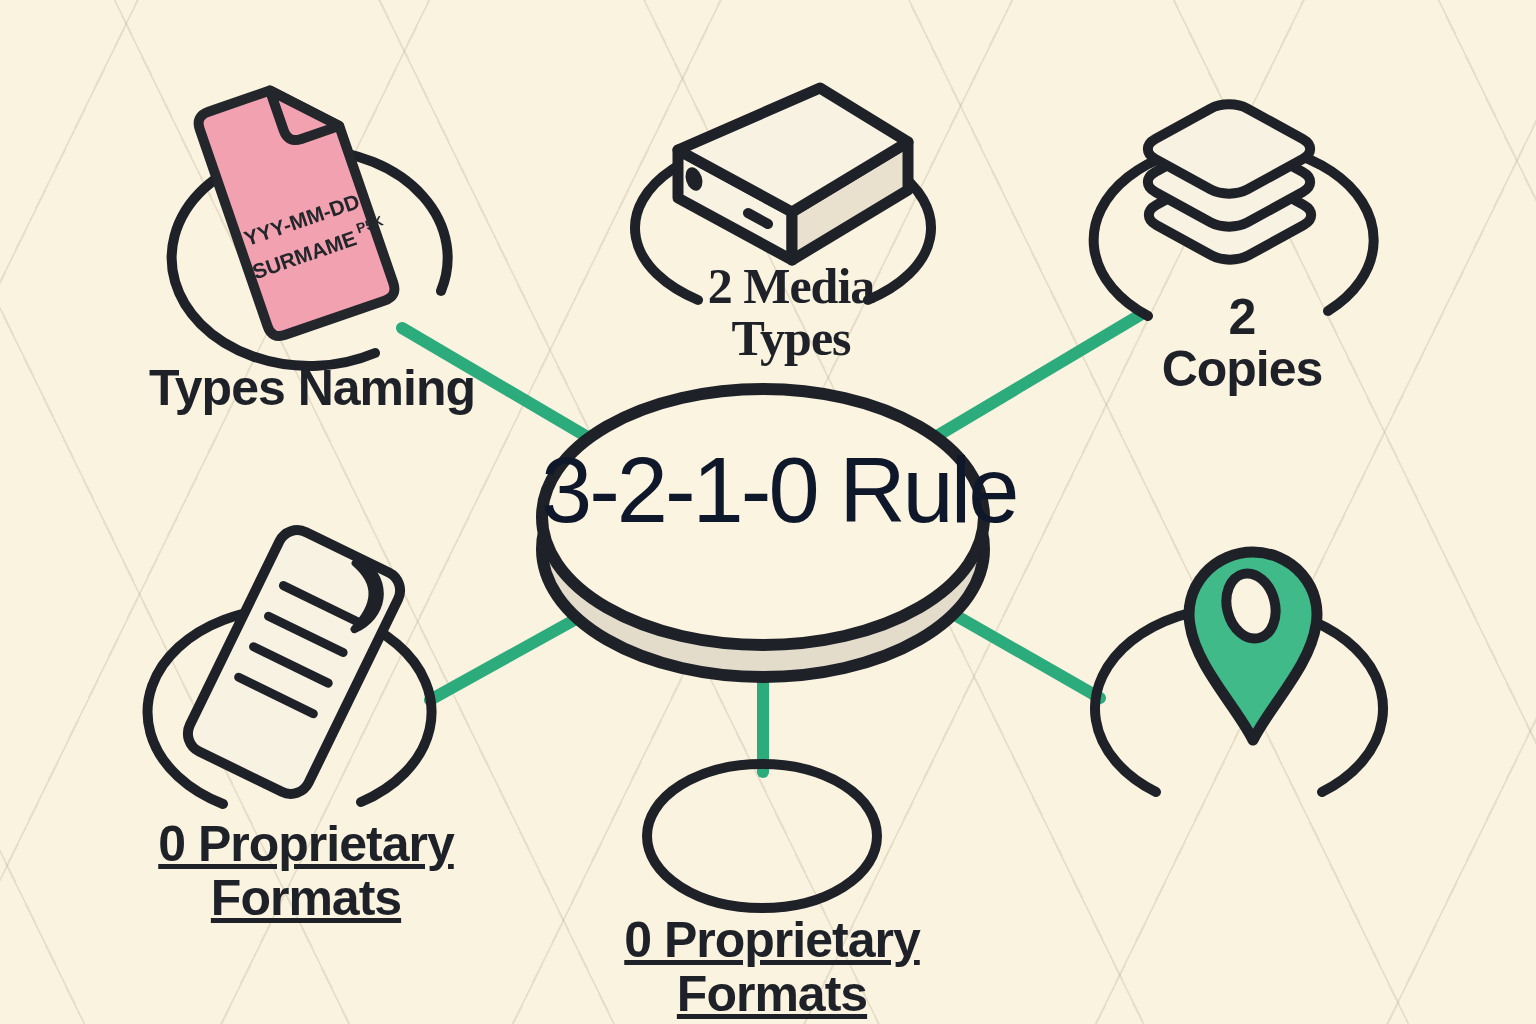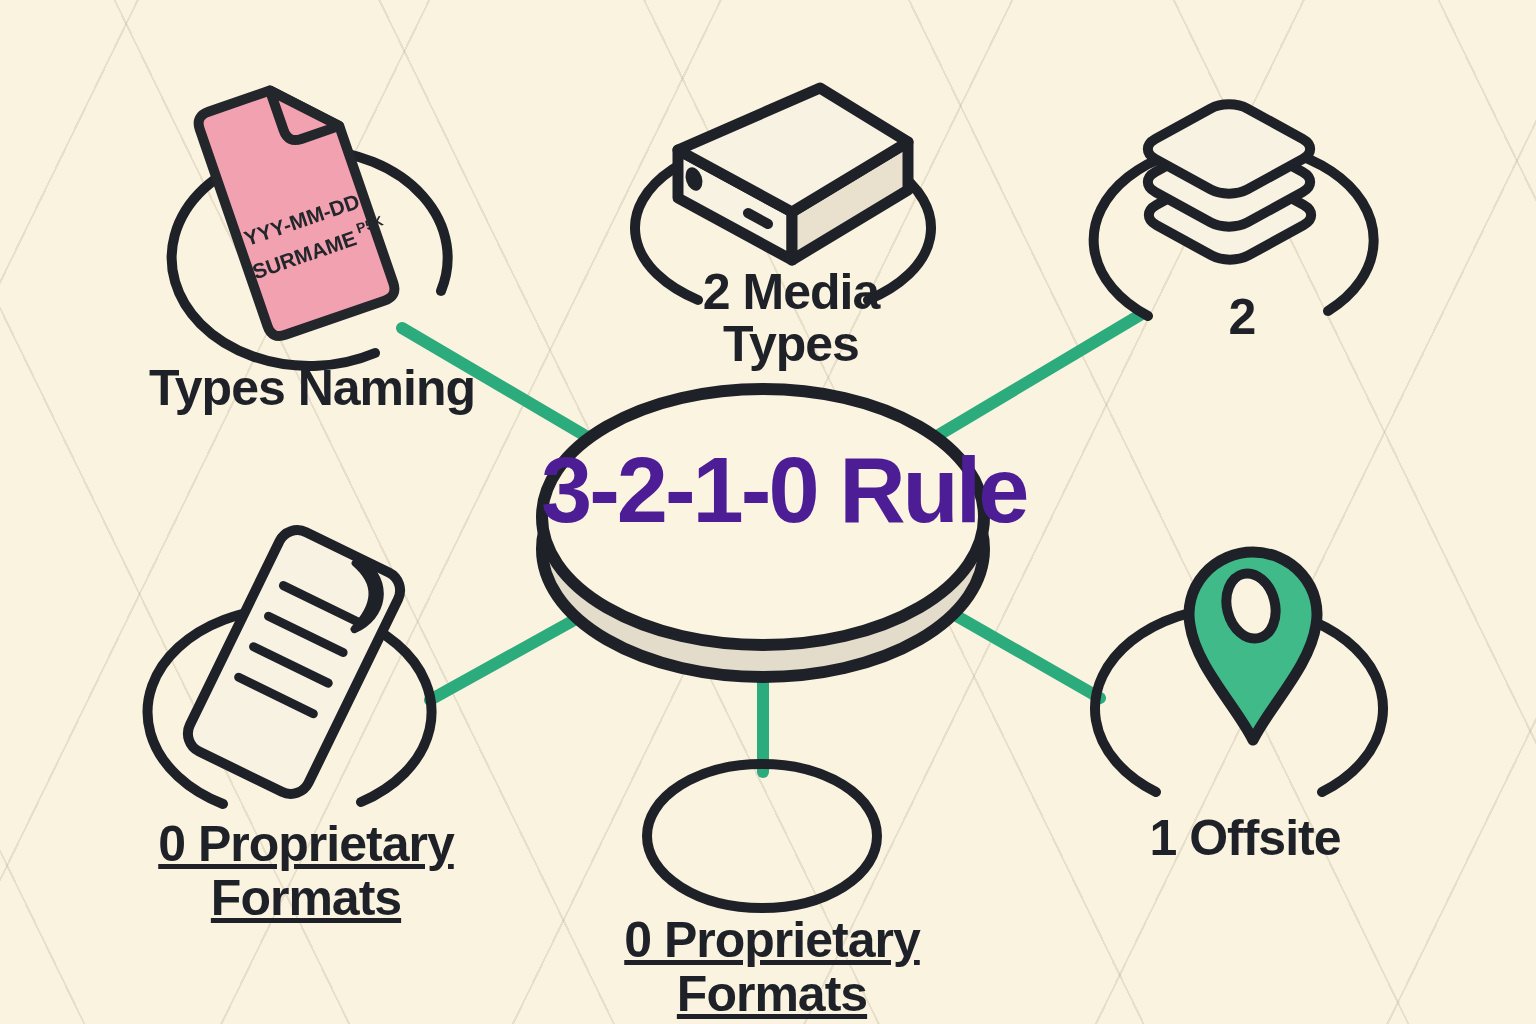--- a/index.html
+++ b/index.html
@@ -14,21 +14,21 @@
       repeating-linear-gradient(64deg,  rgba(163,152,128,0.22) 0 2px, transparent 2px 238px),
       repeating-linear-gradient(116deg, rgba(163,152,128,0.22) 0 2px, transparent 2px 262px);
   }
   svg.scene{position:absolute;left:0;top:0;width:1536px;height:1024px;}
   .label{
     position:absolute;color:#1E2228;font-weight:700;text-align:center;
     letter-spacing:-1px;font-size:50px;line-height:52px;white-space:nowrap;
   }
   .label .ln{display:block;}
   .title{
-    position:absolute;color:#4c1d95;font-weight:700;
+    position:absolute;color:#0f172a;font-weight:400;
     font-size:92px;line-height:88px;letter-spacing:-3px;white-space:nowrap;
   }
   .prop-label{line-height:54px;text-decoration:underline;}
   .file-text{font-weight:700;fill:#23272B;}
 </style>
 </head>
 <body>
 
 <div class="stage">
 
@@ -103,36 +103,34 @@
 
   <div class="title" style="left:541px;top:446px;width:460px;">
     <span class="ln">3-2-1-0</span>
     <span class="ln">Rule</span>
   </div>
 
   <div class="label" style="left:102px;top:362px;width:420px;">
     <span class="ln">Types Naming</span>
   </div>
 
-  <div class="label" style="left:601px;top:266px;width:380px;">
+  <div class="label" style="left:601px;top:260px;width:380px;font-family:Liberation Serif, serif;">
     <span class="ln">2 Media</span>
     <span class="ln">Types</span>
   </div>
 
   <div class="label" style="left:1054px;top:291px;width:376px;">
     <span class="ln">2</span>
+    <span class="ln">Copies</span>
   </div>
 
   <div class="label prop-label" style="left:56px;top:817px;width:500px;">
     <span class="ln">0 Proprietary</span>
     <span class="ln">Formats</span>
   </div>
 
   <div class="label prop-label" style="left:522px;top:913px;width:500px;">
     <span class="ln">0 Proprietary</span>
     <span class="ln">Formats</span>
   </div>
 
-  <div class="label" style="left:1049px;top:812px;width:392px;">
-    <span class="ln">1 Offsite</span>
-  </div>
 
 </div>
 
 </body></html>

